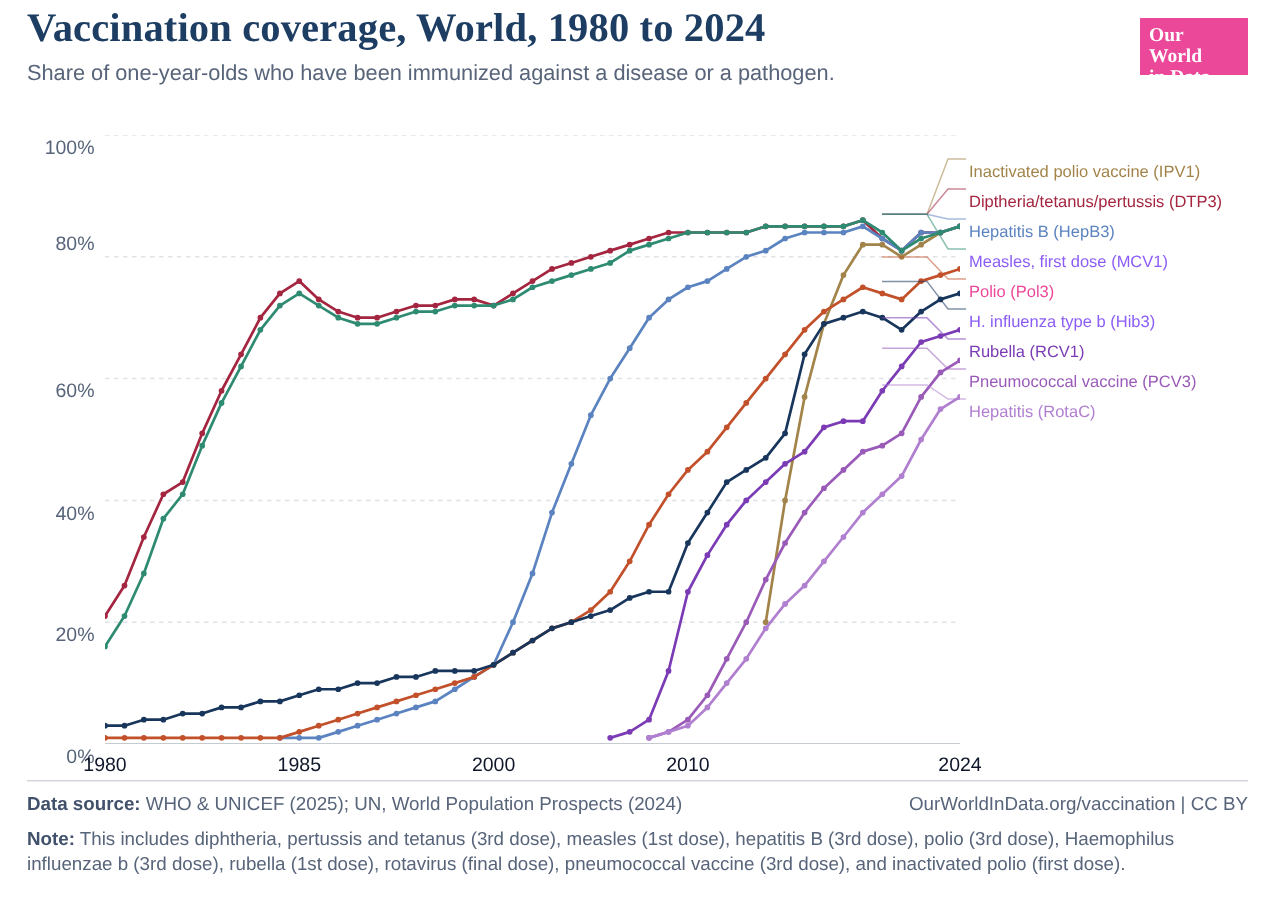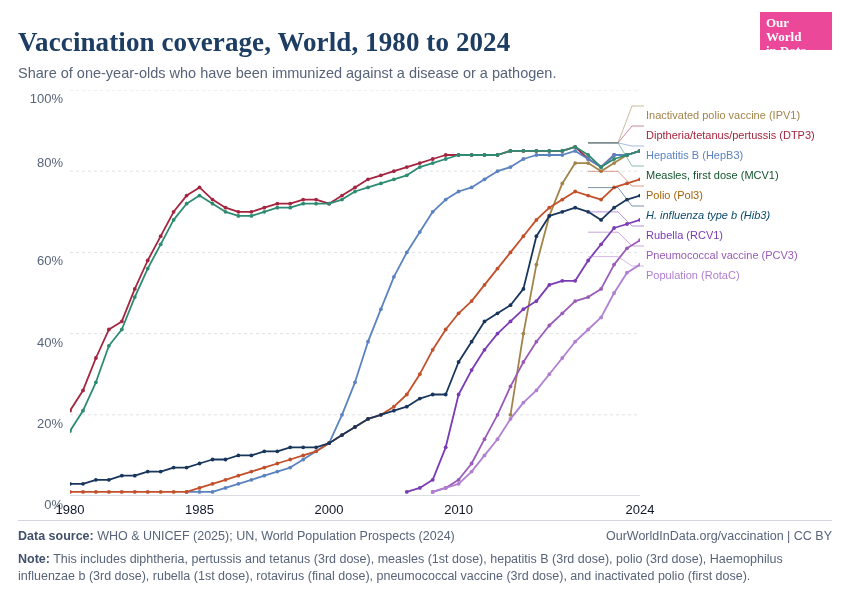--- a/index.html
+++ b/index.html
@@ -12,21 +12,21 @@
     background: #ffffff;
     font-family: "Liberation Sans", sans-serif;
     color: #1d3d63;
     overflow: hidden;
   }
   .page {
     position: relative;
     width: 850px;
     height: 482px;
     box-sizing: border-box;
-    padding: 28px 18px 0 18px;
+    padding: 4px 18px 0 18px;
   }
   .title {
     font-family: "Liberation Serif", serif;
     font-size: 27px;
     font-weight: bold;
     color: #1d3d63;
     letter-spacing: .1px;
     margin: 0 0 6px 0;
     line-height: 1.1;
   }
@@ -453,26 +453,26 @@
         <div class="xtick" style="left: 0px;">1980</div>
         <div class="xtick" style="left: 129.545px;">1985</div>
         <div class="xtick" style="left: 259.091px;">2000</div>
         <div class="xtick" style="left: 388.636px;">2010</div>
         <div class="xtick" style="left: 570px;">2024</div>
       </div>
     <div class="legend" id="legend" style="left: 628px;">
         <div class="legend-item" style="top: 20px; color: rgb(162, 132, 74);">Inactivated polio vaccine (IPV1)</div>
         <div class="legend-item" style="top: 40px; color: rgb(164, 37, 63);">Diptheria/tetanus/pertussis (DTP3)</div>
         <div class="legend-item" style="top: 60px; color: rgb(91, 131, 192);">Hepatitis B (HepB3)</div>
-        <div class="legend-item" style="top: 80px; color: #14532d;">Measles, first dose (MCV1)</div>
-        <div class="legend-item" style="top: 100px; color: #a16207; text-align: right;">Polio (Pol3)</div>
-        <div class="legend-item" style="top: 120px; color: #0c4a6e; font-style: italic;">H. influenza type b (Hib3)</div>
+        <div class="legend-item" style="top: 80px; color: #8b5cf6;">Measles, first dose (MCV1)</div>
+        <div class="legend-item" style="top: 100px; color: #ec4899; text-align: right;">Polio (Pol3)</div>
+        <div class="legend-item" style="top: 120px; color: #8b5cf6;">H. influenza type b (Hib3)</div>
         <div class="legend-item" style="top: 140px; color: rgb(122, 59, 181);">Rubella (RCV1)</div>
         <div class="legend-item" style="top: 160px; color: rgb(154, 91, 184);">Pneumococcal vaccine (PCV3)</div>
-        <div class="legend-item" style="top: 180px; color: rgb(176, 127, 208);">Population (RotaC)</div>
+        <div class="legend-item" style="top: 180px; color: rgb(176, 127, 208);">Hepatitis (RotaC)</div>
       </div>
   <svg width="210" height="406" style="position: absolute; left: 570px; top: 0px;">
         <path d="M0 60.9 L30 60.9 L44 24 L56 24" fill="none" stroke="#a2844a" stroke-width="1" opacity="0.55"></path>
         <path d="M0 60.9 L30 60.9 L44 44 L56 44" fill="none" stroke="#a4253f" stroke-width="1" opacity="0.55"></path>
         <path d="M0 60.9 L30 60.9 L44 64 L56 64" fill="none" stroke="#5b83c0" stroke-width="1" opacity="0.55"></path>
         <path d="M0 60.9 L30 60.9 L44 84 L56 84" fill="none" stroke="#2e8b72" stroke-width="1" opacity="0.55"></path>
         <path d="M0 89.3 L30 89.3 L44 104 L56 104" fill="none" stroke="#c2502a" stroke-width="1" opacity="0.55"></path>
         <path d="M0 105.6 L30 105.6 L44 124 L56 124" fill="none" stroke="#18365c" stroke-width="1" opacity="0.55"></path>
         <path d="M0 129.9 L30 129.9 L44 144 L56 144" fill="none" stroke="#7a3bb5" stroke-width="1" opacity="0.55"></path>
         <path d="M0 150.2 L30 150.2 L44 164 L56 164" fill="none" stroke="#9a5bb8" stroke-width="1" opacity="0.55"></path>

